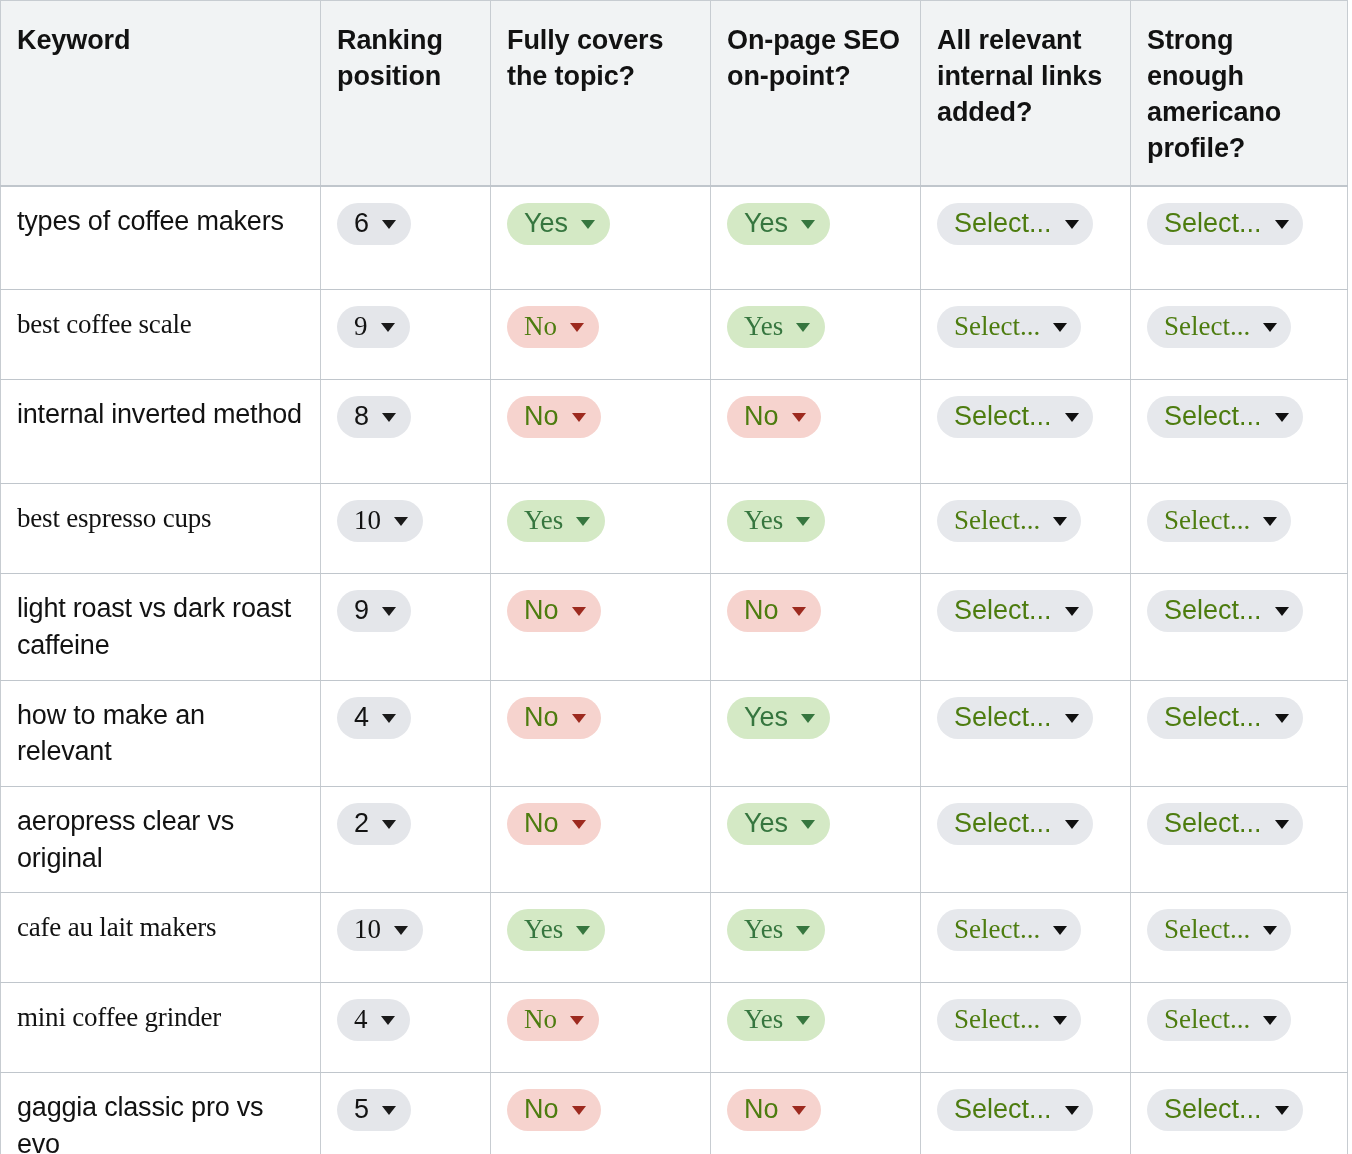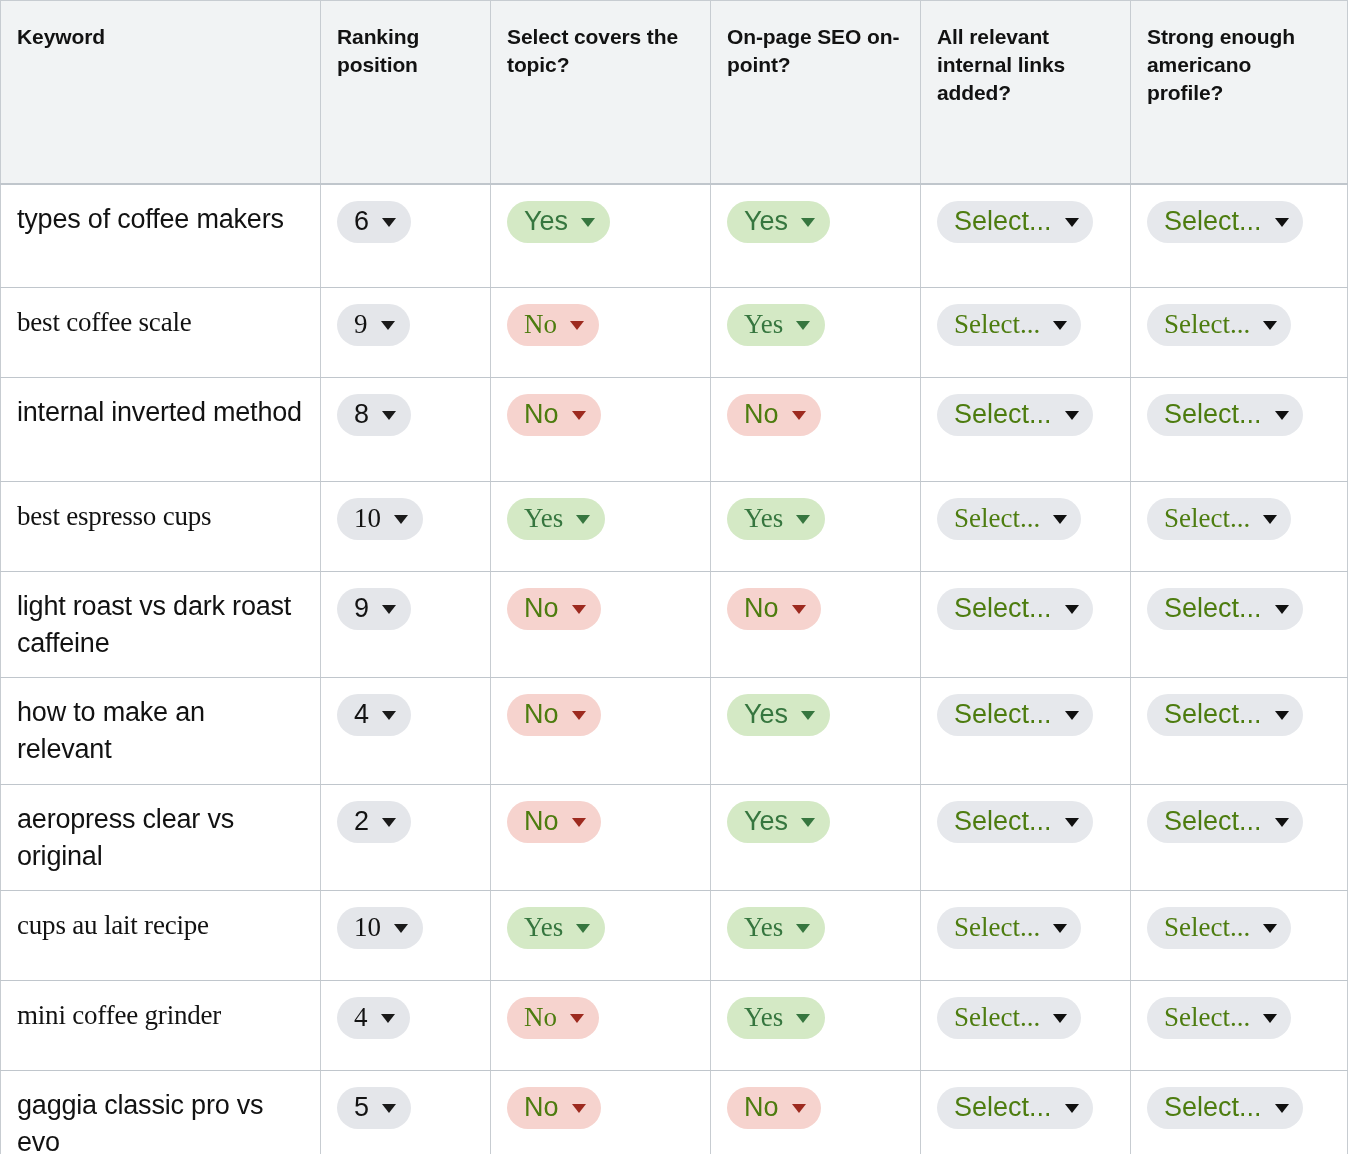--- a/index.html
+++ b/index.html
@@ -31,21 +31,21 @@
   table.grid col.c-back     { width: 217px; }
 
   thead th {
     background: #f1f3f4;
     border-right: 1px solid #c7ccd1;
     border-bottom: 2px solid #c0c6cc;
     border-top: 1px solid #c7ccd1;
     vertical-align: top;
     text-align: left;
     padding: 22px 14px 18px 16px;
-    font-size: 21px;
+    font-size: 27px;
     font-weight: bold;
     line-height: 1.33;
     color: #121212;
     height: 183px;
     letter-spacing: -0.1px;
   }
   thead th.first { border-left: 1px solid #c7ccd1; }
   thead th.last  { border-right: 1px solid #c7ccd1; }
 
   tbody td {
@@ -106,21 +106,21 @@
         <col class="c-rank">
         <col class="c-covers">
       <col class="c-seo">
         <col class="c-links">
         <col class="c-back">
     </colgroup>
     <thead>
       <tr>
         <th class="first">Keyword</th>
         <th>Ranking position</th>
-        <th>Select covers the topic?</th>
+        <th>Fully covers the topic?</th>
         <th>On-page SEO on-point?</th>
         <th>All relevant internal links added?</th>
         <th class="last">Strong enough americano profile?</th>
       </tr>
     </thead>
     <tbody id="tbody">
         <tr class="h2">
           <td class="first kw">types of coffee makers</td>
           <td><span class="pill neutral">
               <span>6</span>
@@ -275,21 +275,21 @@
           <td><span class="pill select">
               <span>Select...</span>
               <span class="caret"></span>
             </span></td>
           <td class="last"><span class="pill select">
               <span>Select...</span>
               <span class="caret"></span>
             </span></td>
         </tr>
         <tr class="h1">
-          <td class="first kw">cups au lait recipe</td>
+          <td class="first kw">cafe au lait makers</td>
           <td><span class="pill neutral">
               <span>10</span>
               <span class="caret"></span>
             </span></td>
           <td><span class="pill yes">
               <span>Yes</span>
               <span class="caret"></span>
             </span></td>
           <td><span class="pill yes">
               <span>Yes</span>

